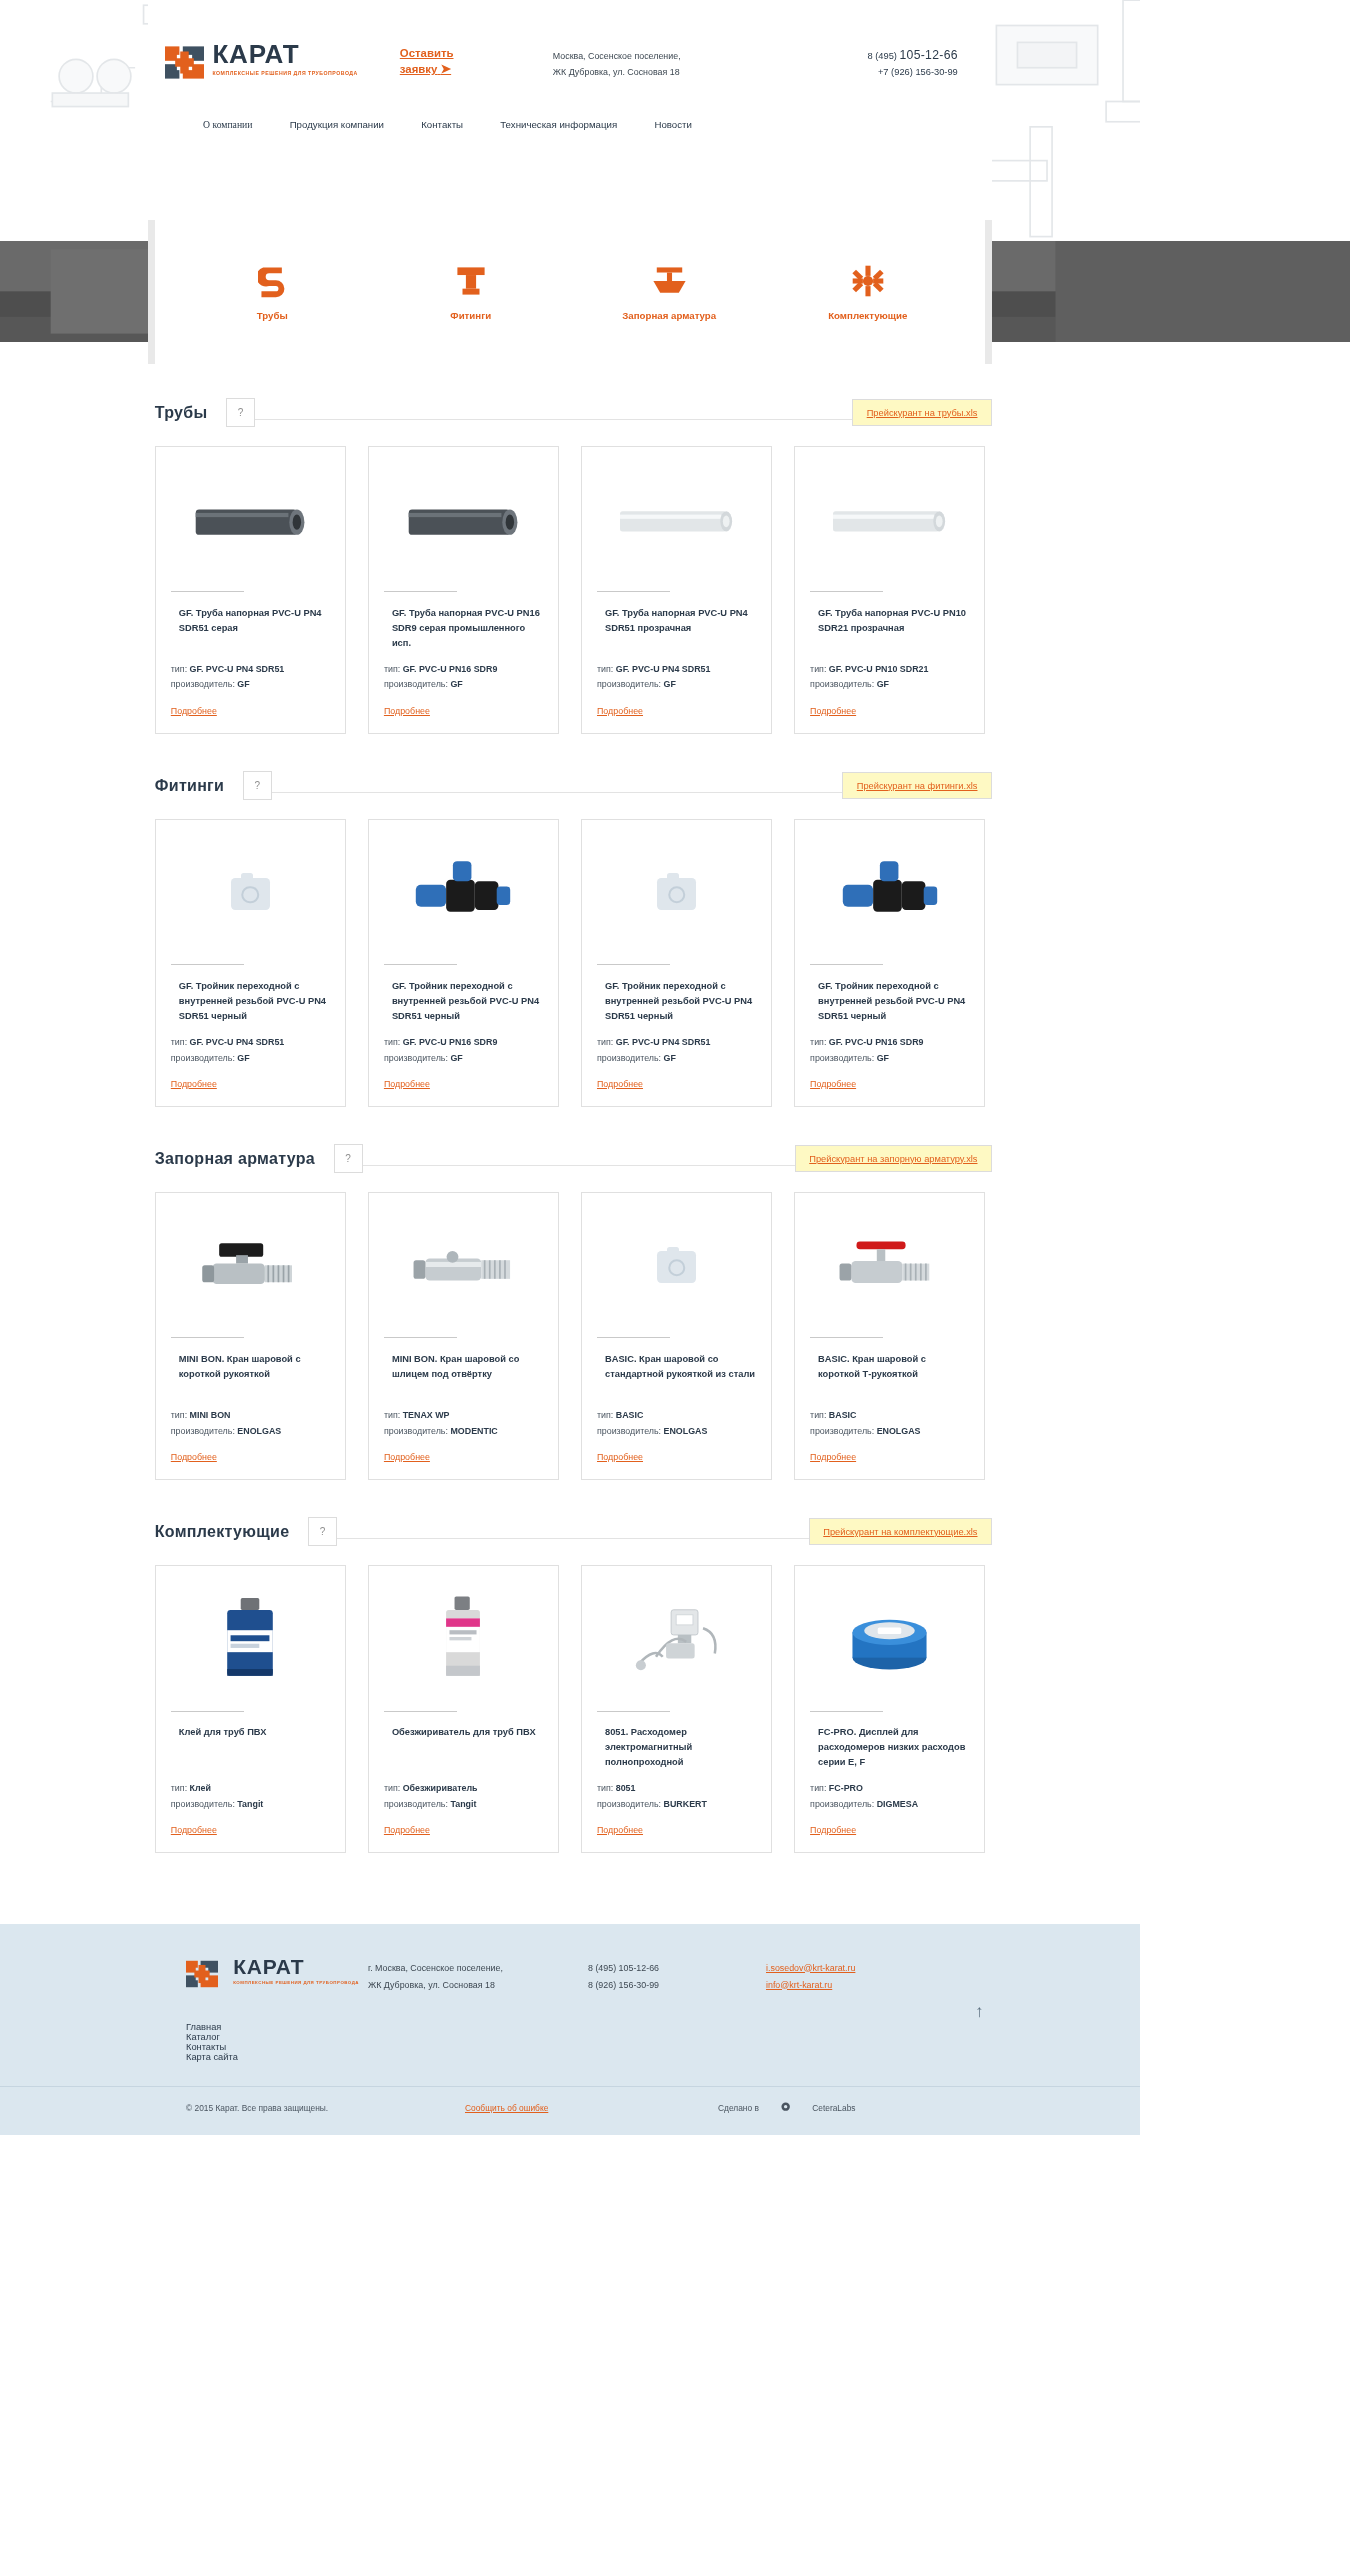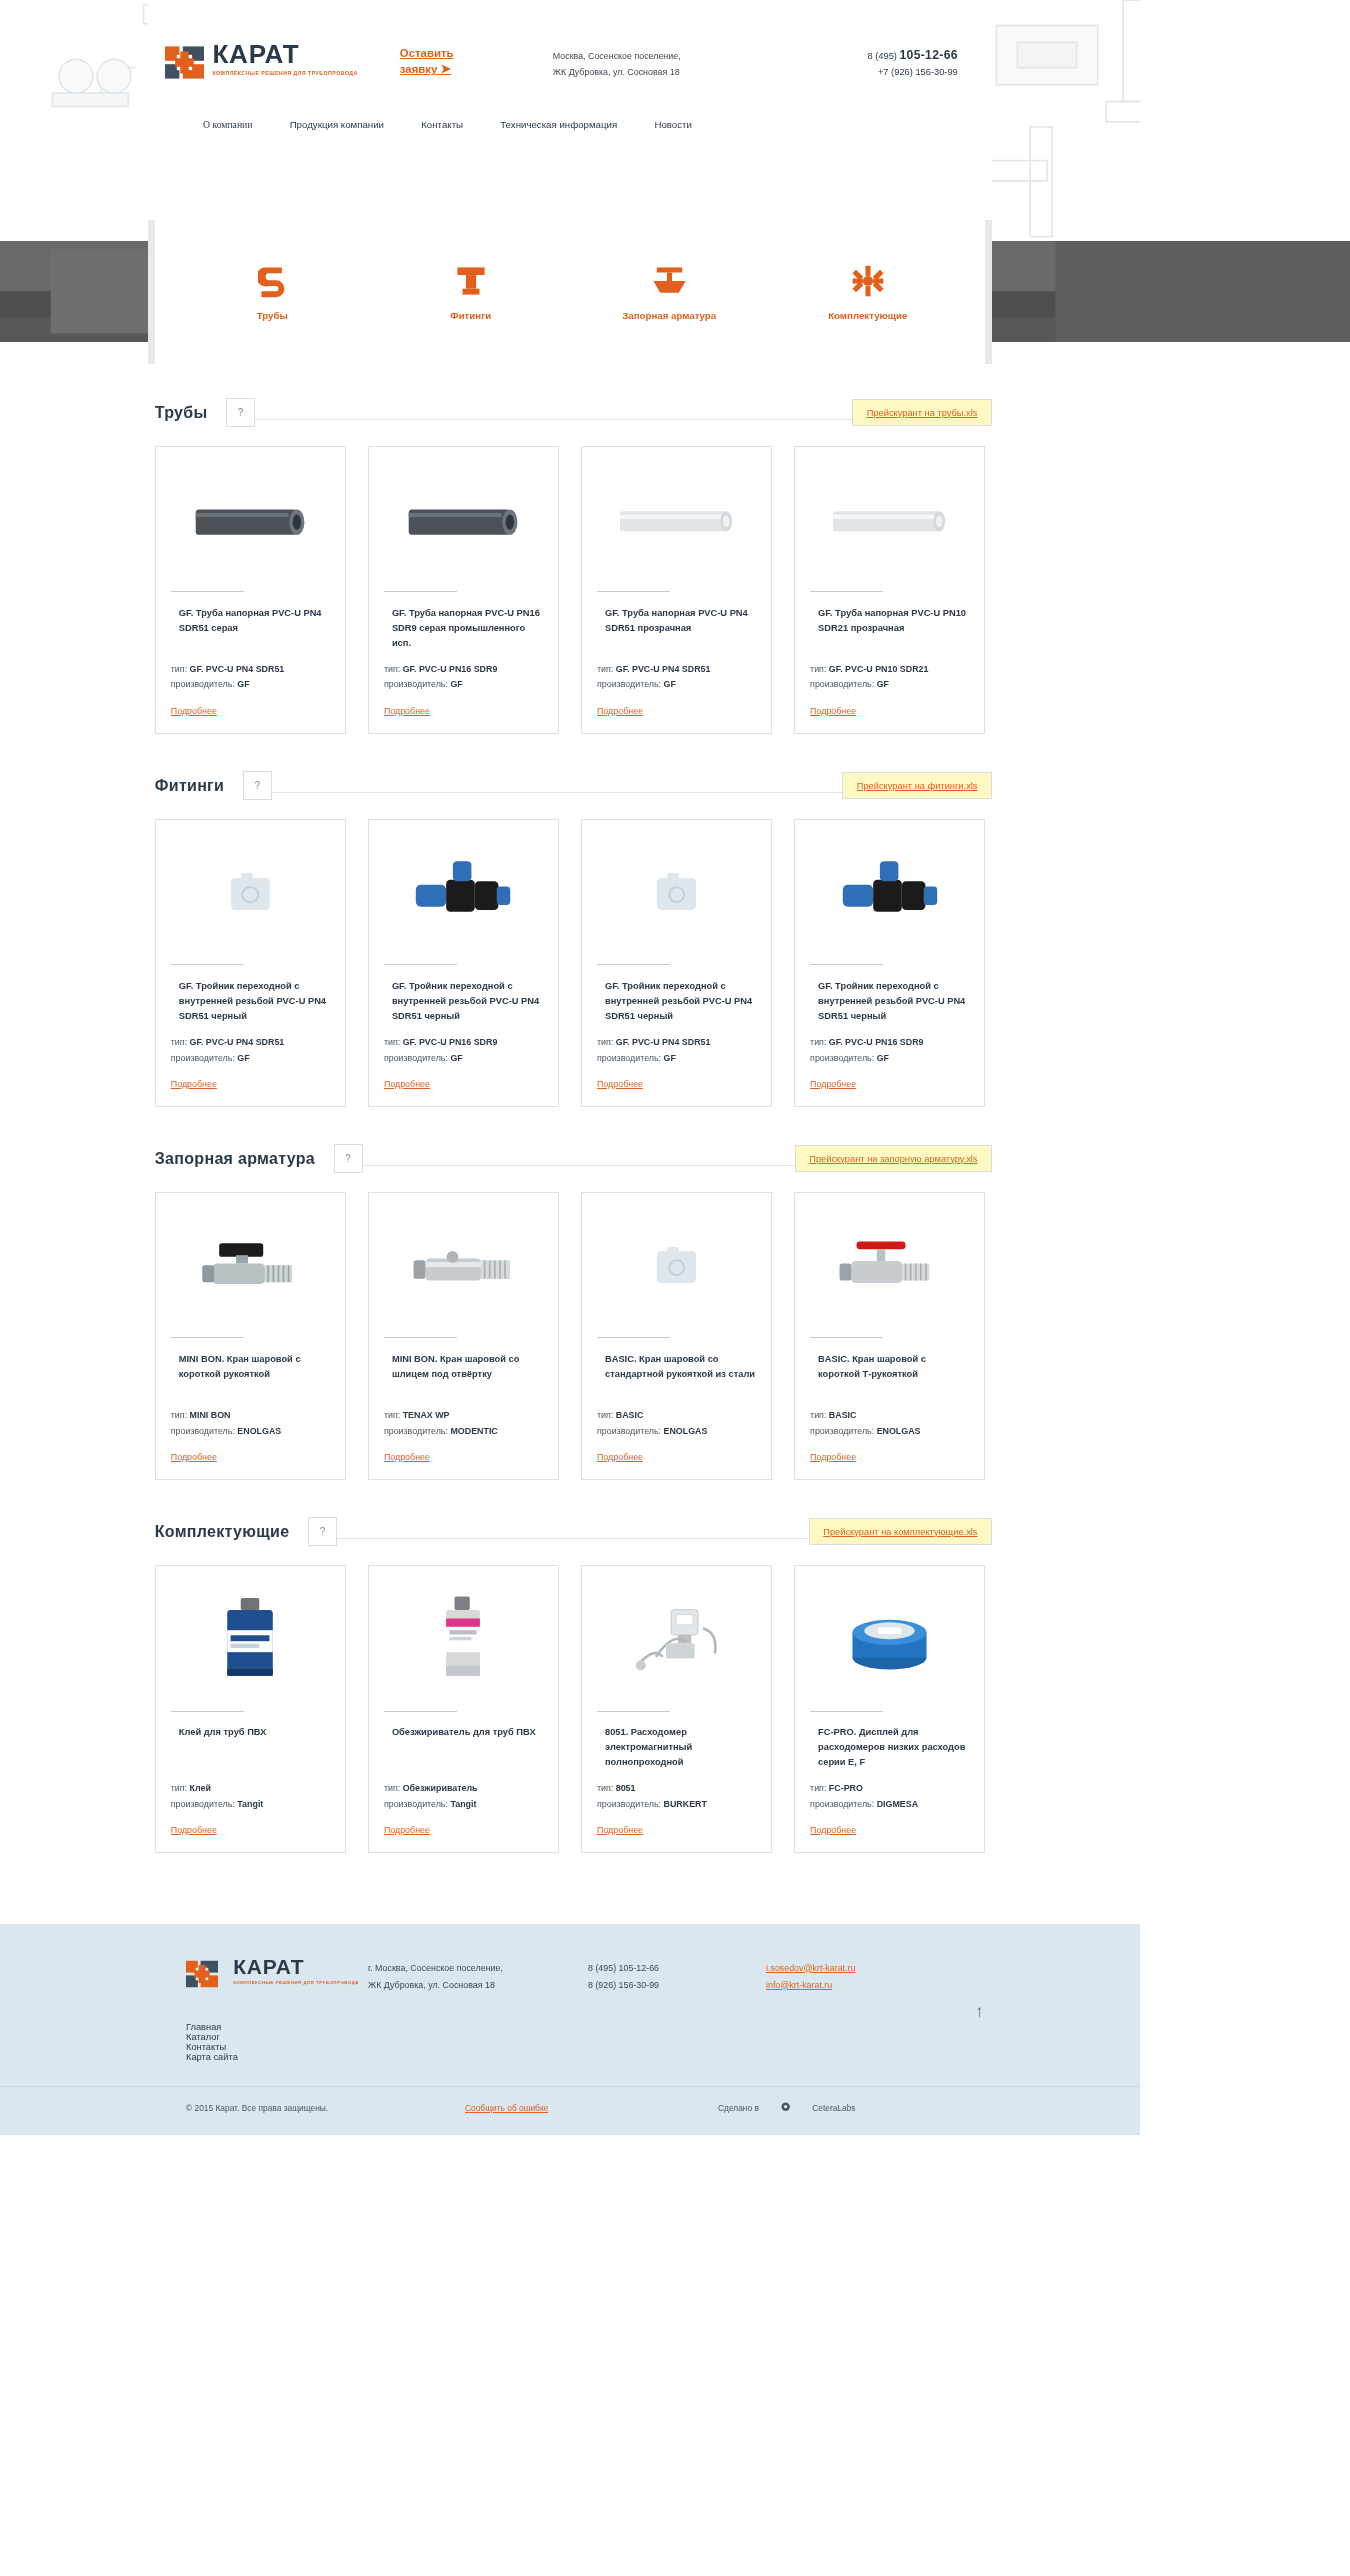--- a/index.html
+++ b/index.html
@@ -54,21 +54,21 @@
   .cta a {
     color:#e2601d; font-size:11.4px; font-weight:bold;
     text-decoration:underline; line-height:1.35; display:block;
   }
   .cta .arrow { color:#e2601d; font-size:12.7px; }
   .addr {
     font-size:8.9px; color:#3d4852; line-height:1.7; margin-left:35px; margin-top:8.4px; width:194px;
   }
   .phones { margin-left:51px; margin-top:6.8px; text-align:right; width:160px; }
   .phone-main { font-size:9.3px; color:#2b3a4a; }
-  .phone-main b { font-size:12.2px; font-weight:bold; letter-spacing:0.3px; }
+  .phone-main b { font-size:12.2px; font-weight:normal; letter-spacing:0.3px; }
   .phone-alt { font-size:9.3px; color:#2b3a4a; margin-top:5px; }
 
   .mainnav {
     display:flex; padding-left:38px; margin-top:37px; gap:0;
   }
   .mainnav a {
     font-size:9.7px; color:#2b3a4a; text-decoration:none; padding:0 18.6px;
   }
   .mainnav a:first-child { padding-left:0;font-family:Liberation Serif, serif; }
 

